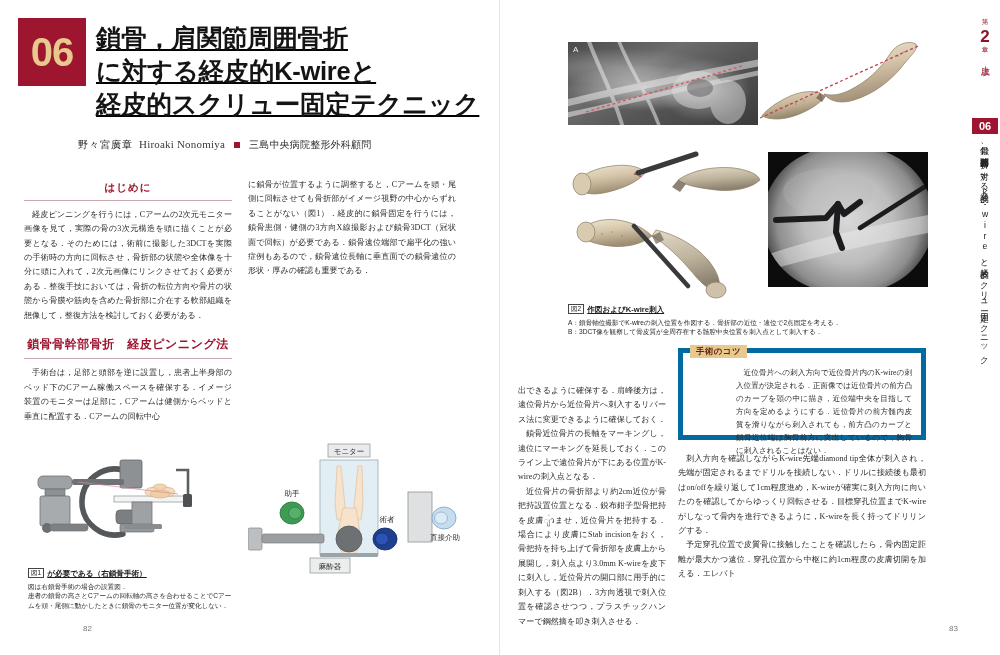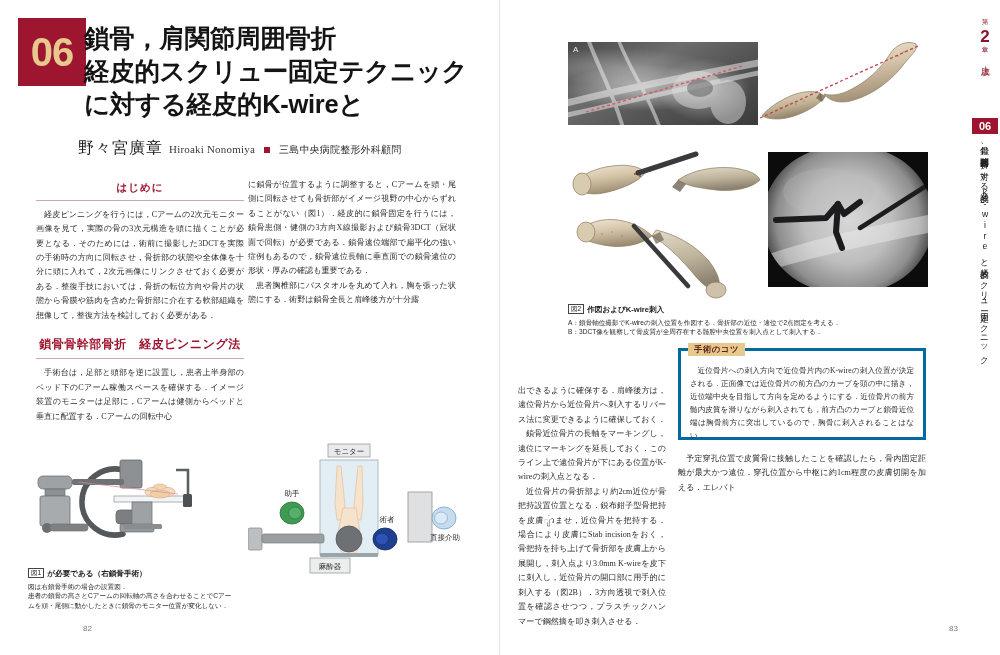--- a/index.html
+++ b/index.html
@@ -40,40 +40,40 @@
     font-family: "Liberation Sans", sans-serif;
     font-weight: 700;
     font-size: 40px;
     color: #e8c98d;
     letter-spacing: -1px;
     line-height: 1;
   }
 
   
   .title-block {
-    position: absolute; left: 84px; top: 22px; width: 390px;
+    position: absolute; left: 96px; top: 22px; width: 390px; text-decoration: underline;
   }
   .title-line {
     font-family: "Liberation Sans", sans-serif;
     font-weight: 700;
     font-size: 25.5px;
     line-height: 1.30;
     color: #141414;
     letter-spacing: -0.3px;
     white-space: nowrap;
   }
 
   
   .byline {
     position: absolute; left: 78px; top: 138px;
     display: flex; align-items: baseline; gap: 6px;
   }
   .byline-name {
     font-family: Liberation Serif, serif;
-    font-size: 16px; color: #1a1a1a; letter-spacing: 1px;
+    font-size: 10px; color: #1a1a1a; letter-spacing: 1px;
   }
   .byline-romaji {
     font-family: "Liberation Serif", serif;
     font-size: 11px; color: #3a3a3a; letter-spacing: 0.2px;
   }
   .byline-sq {
     display: inline-block; width: 6px; height: 6px; background: #9e1530;
     margin: 0 3px;
   }
   .byline-affil {
@@ -122,35 +122,37 @@
     border: 1px solid #444;
     font-size: 6.6px;
     padding: 0px 2px;
     line-height: 1.25;
     margin-right: 3px;
     vertical-align: 1px;
   }
   .fig-cap .fig-title {
     font-weight: 700;
     font-size: 7.6px;
+    text-decoration: underline;
   }
   .fig-cap .fig-body {
     font-size: 6.6px;
     line-height: 1.45;
     color: #262626;
     margin-top: 1.5px;
     font-weight: 400;
   }
 
   
   .tips-box {
     position: absolute;
-    border: 3px solid #0369a1;
+    border: 5px solid #0369a1;
     background: #ffffff;
     box-sizing: border-box;
+    padding-left: 44px;
   }
   .tips-label {
     position: absolute;
     top: -8px; left: 7px;
     background: #e8c98d;
     color: #5c2018;
     font-family: "Liberation Sans", sans-serif;
     font-weight: 700;
     font-size: 8.4px;
     padding: 1px 6px 2px 6px;
@@ -251,42 +253,41 @@
 <div class="spread">
 
   <div class="page-left">
 
     <div class="chapter-badge">
       <span>06</span>
     </div>
 
     <div class="title-block">
       <div class="title-line">鎖骨，肩関節周囲骨折</div>
+      <div class="title-line">に対する経皮的K-wireと</div>
       <div class="title-line">経皮的スクリュー固定テクニック</div>
-      <div class="title-line">に対する経皮的K-wireと</div>
     </div>
 
     <div class="byline">
       <span class="byline-name">野々宮廣章</span>
       <span class="byline-romaji">Hiroaki Nonomiya</span>
       <span class="byline-sq"></span>
       <span class="byline-affil">三島中央病院整形外科顧問</span>
     </div>
 
-    <div class="col" style="left:36px; top:178px; width:208px;">
+    <div class="col" style="left:24px; top:178px; width:208px;">
       <div class="sec-head">はじめに</div>
       <p>経皮ピンニングを行うには，Cアームの2次元モニター画像を見て，実際の骨の3次元構造を頭に描くことが必要となる．そのためには，術前に撮影した3DCTを実際の手術時の方向に回転させ，骨折部の状態や全体像を十分に頭に入れて，2次元画像にリンクさせておく必要がある．整復手技においては，骨折の転位方向や骨片の状態から骨膜や筋肉を含めた骨折部に介在する軟部組織を想像して，整復方法を検討しておく必要がある．</p>
       <div class="sec-head-gap"></div>
       <div class="sec-head sub">鎖骨骨幹部骨折　経皮ピンニング法</div>
       <p>手術台は，足部と頭部を逆に設置し，患者上半身部のベッド下のCアーム稼働スペースを確保する．イメージ装置のモニターは足部に，Cアームは健側からベッドと垂直に配置する．Cアームの回転中心</p>
     </div>
 
     <div class="col" style="left:248px; top:178px; width:208px;">
       <p class="noindent">に鎖骨が位置するように調整すると，Cアームを頭・尾側に回転させても骨折部がイメージ視野の中心からずれることがない（図1）．経皮的に鎖骨固定を行うには，鎖骨患側・健側の3方向X線撮影および鎖骨3DCT（冠状面で回転）が必要である．鎖骨遠位端部で扁平化の強い症例もあるので，鎖骨遠位長軸に垂直面での鎖骨遠位の形状・厚みの確認も重要である．</p>
-      <p>患者胸椎部にバスタオルを丸めて入れ，胸を張った状態にする．術野は鎖骨全長と肩峰後方が十分露</p>
     </div>
 
     <div class="fig1">
       <svg viewBox="0 0 215 108" width="215" height="108">
 
         <rect x="10" y="28" width="34" height="13" rx="5" fill="#9fa2a5" stroke="#6f7275" stroke-width="0.8"></rect>
         <rect x="17" y="41" width="20" height="7" fill="#8d9093" stroke="#6f7275" stroke-width="0.7"></rect>
         <rect x="12" y="48" width="30" height="30" rx="2" fill="#a8abae" stroke="#6f7275" stroke-width="0.8"></rect>
         <circle cx="19" cy="80" r="5" fill="#6c6f72"></circle>
         <rect x="22" y="76" width="38" height="7" rx="3" fill="#7e8184" stroke="#6f7275" stroke-width="0.7"></rect>
@@ -509,20 +510,21 @@
       <p>鎖骨近位骨片の長軸をマーキングし，遠位にマーキングを延長しておく．このライン上で遠位骨片が下にある位置がK-wireの刺入点となる．</p>
       <p>近位骨片の骨折部より約2cm近位が骨把持設置位置となる．鋭布鉗子型骨把持を皮膚ျ่วませ，近位骨片を把持する．場合により皮膚にStab incisionをおく，骨把持を持ち上げて骨折部を皮膚上から展開し，刺入点より3.0mm K-wireを皮下に刺入し，近位骨片の開口部に用手的に刺入する（図2B）．3方向透視で刺入位置を確認させつつ，プラスチックハンマーで鋼然摘を叩き刺入させる．</p>
     </div>
 
     <div class="tips-box" style="left:178px; top:348px; width:248px; height:92px;">
       <div class="tips-label">手術のコツ</div>
       <div class="tips-body">近位骨片への刺入方向で近位骨片内のK-wireの刺入位置が決定される．正面像では近位骨片の前方凸のカーブを頭の中に描き，近位端中央を目指して方向を定めるようにする．近位骨片の前方髄内皮質を滑りながら刺入されても，前方凸のカーブと鎖骨近位端は胸骨前方に突出しているので，胸骨に刺入されることはない．</div>
     </div>
 
     <div class="col" style="left:178px; top:452px; width:248px;">
+      <p>刺入方向を確認しながらK-wire先端diamond tip全体が刺入され，先端が固定されるまでドリルを接続しない．ドリルに接続後も最初はon/offを繰り返して1cm程度進め，K-wireが確実に刺入方向に向いたのを確認してからゆっくり回転させる．目標穿孔位置までK-wireがしなって骨内を進行できるように，K-wireを長く持ってドリリングする．</p>
       <p>予定穿孔位置で皮質骨に接触したことを確認したら，骨内固定距離が最大かつ遠位．穿孔位置から中枢に約1cm程度の皮膚切開を加える．エレバト</p>
     </div>
 
     <div class="side-tab">
       <div class="side-chapter">
         <span class="s-dai">第</span>
         <span class="s-num">2</span>
         <span class="s-sho">章</span>
         <span class="s-part">上肢</span>
       </div>

